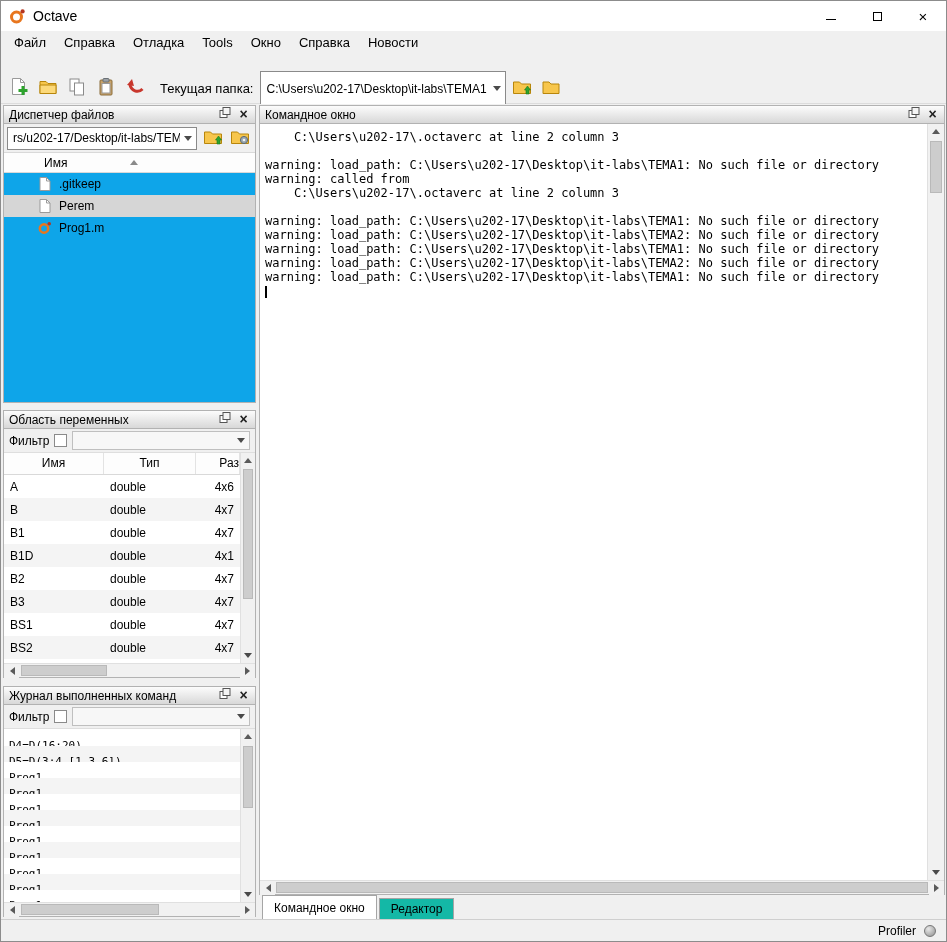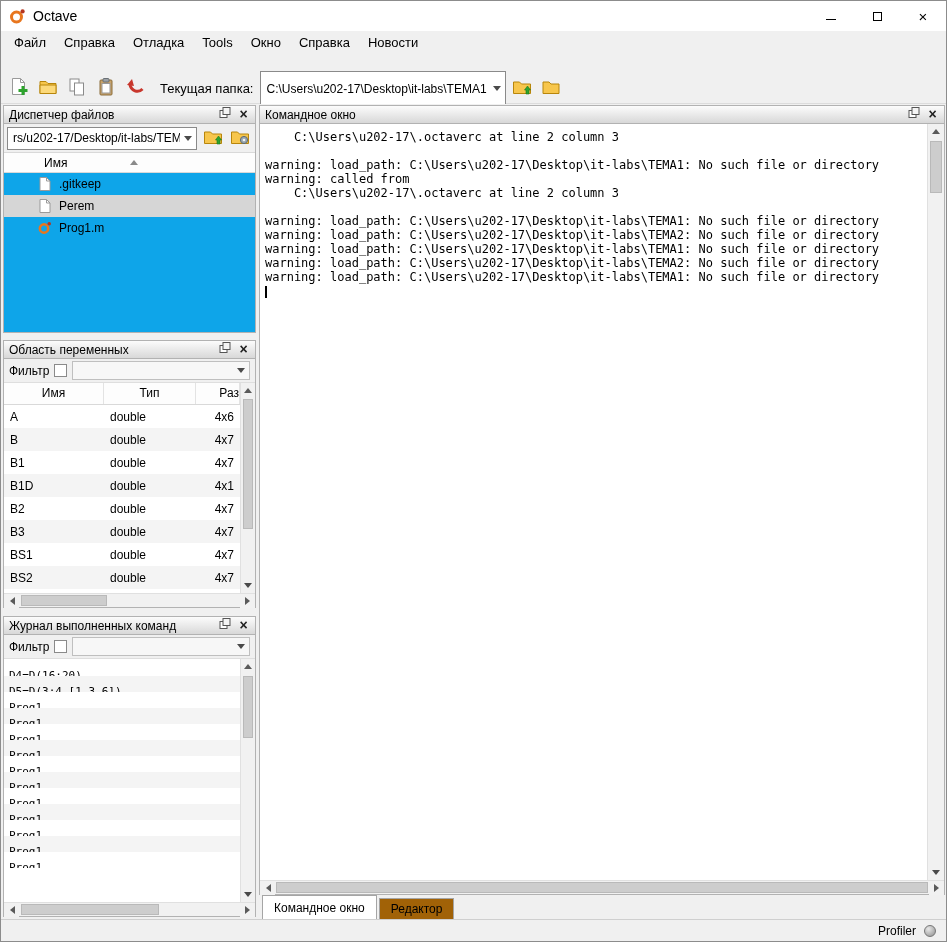--- a/index.html
+++ b/index.html
@@ -46,21 +46,21 @@
 
   
   .panel { background:#fff; border:1px solid #b2b2b2; display:flex; flex-direction:column; min-height:0; }
   .panel-title { height:18px; flex:0 0 auto; background:linear-gradient(#fcfcfc,#d8d8d8); border-bottom:1px solid #b2b2b2; display:flex; align-items:center; padding:0 2px 0 5px; }
   .pt-text { font-size:12px; }
   .spacer { flex:1; }
   .panel-buttons { display:flex; align-items:center; }
   .pt-btn { width:19px; height:15px; border:none; background:transparent; display:flex; align-items:center; justify-content:center; color:#333; }
   .x-glyph { font-size:14px; line-height:13px; font-weight:bold; color:#222; }
 
-  .fb-panel { height:228px; flex:0 0 auto; }
+  .fb-panel { height:298px; flex:0 0 auto; }
   .ws-panel { height:268px; flex:0 0 auto; }
   .hist-panel { flex:1; }
 
   
   .fb-toolbar { height:29px; flex:0 0 auto; display:flex; align-items:center; gap:3px; padding:0 3px; background:#f0f0f0; border-bottom:1px solid #d9d9d9; }
   .fb-btns { display:flex; gap:2px; }
   .fb-btns .tool-btn { width:25px; height:25px; }
   .fb-header { height:20px; flex:0 0 auto; border-bottom:1px solid #d9d9d9; position:relative; display:flex; align-items:center; background:#fdfdfd; }
   .fb-header span.hdr { margin-left:40px; font-size:12px; }
   .sort-caret { position:absolute; left:50%; top:3px; width:0; height:0; border:4px solid transparent; border-bottom:5px solid #8a8a8a; }
@@ -106,21 +106,21 @@
 
   
   .cw-panel { flex:1; }
   .cw-body { flex:1; display:flex; min-height:0; background:#fff; }
   .terminal { flex:1; min-width:0; overflow:hidden; padding:6px 0 0 5px; background:#fff; }
   .term-line { font-family:"DejaVu Sans Mono",monospace; font-size:12px; height:14px; line-height:14px; white-space:pre; overflow:hidden; }
   .cursor { display:inline-block; width:2px; height:12px; background:#000; vertical-align:middle; }
 
   
   .tabs { height:24px; flex:0 0 auto; display:flex; align-items:flex-end; padding-left:3px; background:#f0f0f0; }
-  .tab { height:21px; padding:3px 11px 0 11px; border:1px solid #a5a5a5; border-bottom:none; background:#a16207; margin-right:2px; font-size:12px; white-space:nowrap; }
+  .tab { height:21px; padding:3px 11px 0 11px; border:1px solid #a5a5a5; border-bottom:none; background:#14b8a6; margin-right:2px; font-size:12px; white-space:nowrap; }
   .tab.active { background:#fff; height:24px; padding-top:5px; }
   .statusbar { height:22px; flex:0 0 auto; border-top:1px solid #cfcfcf; background:#f0f0f0; display:flex; align-items:center; padding:0 10px; }
   .profiler { margin-left:auto; font-size:12px; }
   .profiler-ball { width:12px; height:12px; border-radius:50%; margin-left:8px; background:radial-gradient(circle at 35% 30%, #e8e8e8, #8f8f8f); border:1px solid #777; }
 </style>
 </head>
 <body>
 
 <div class="window">
 

